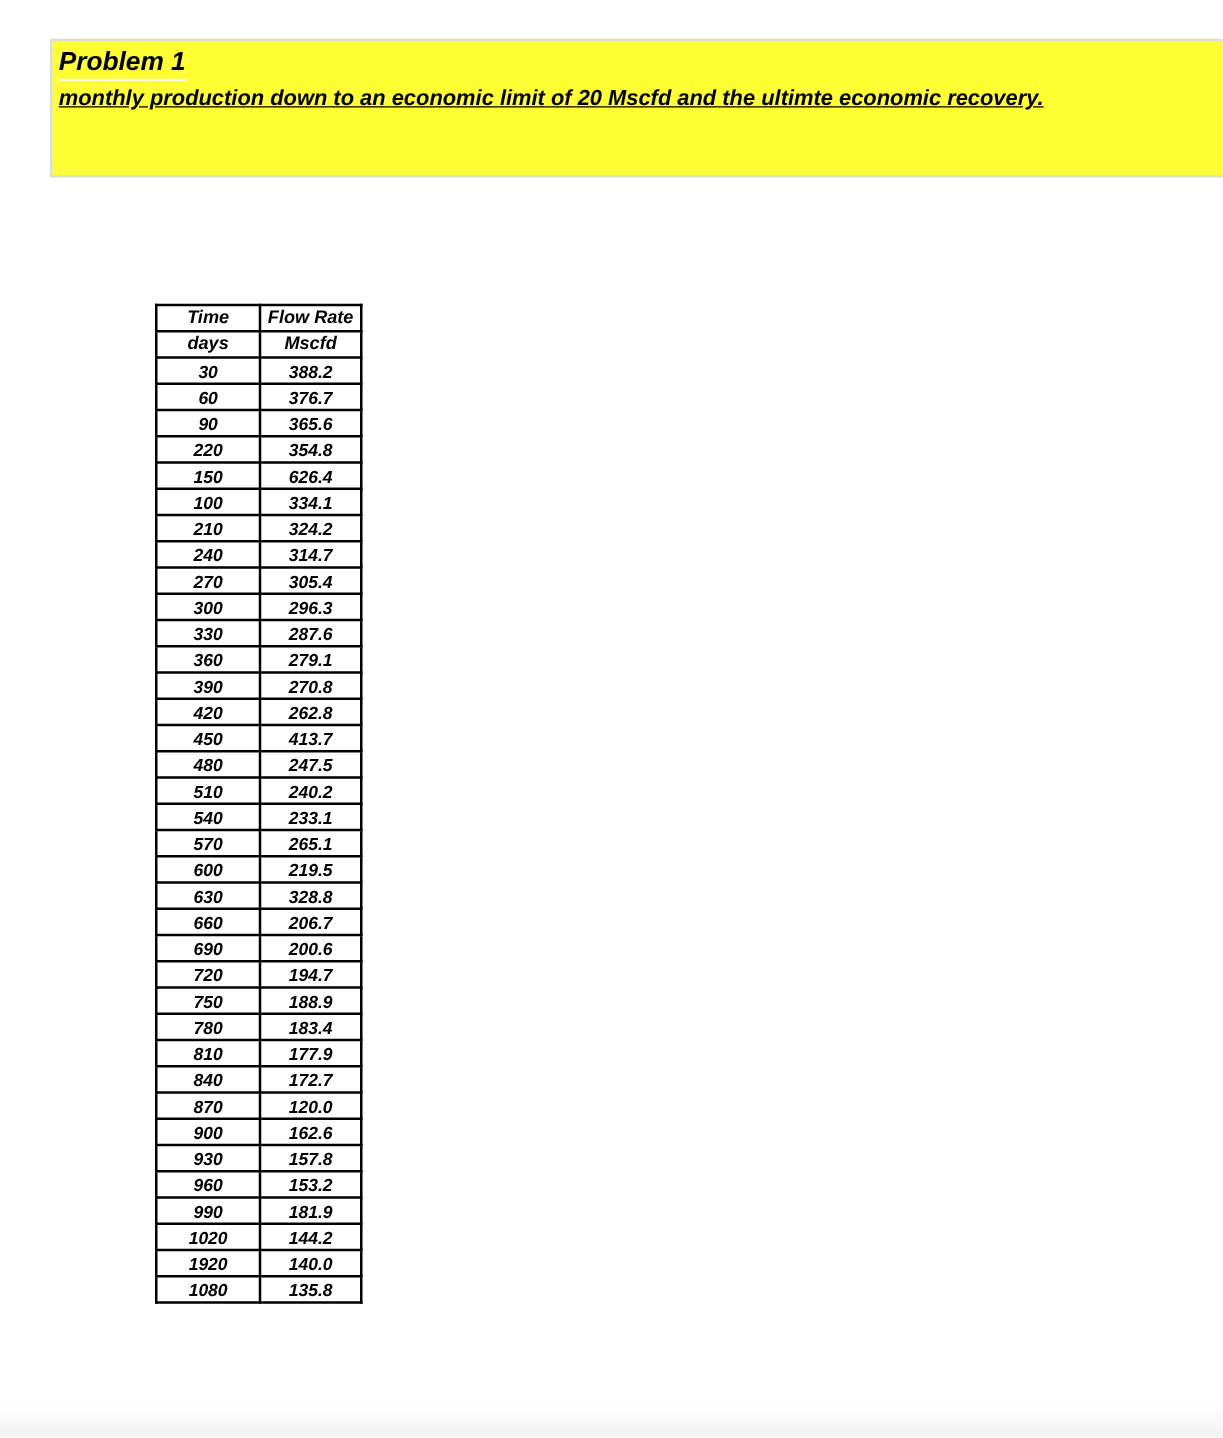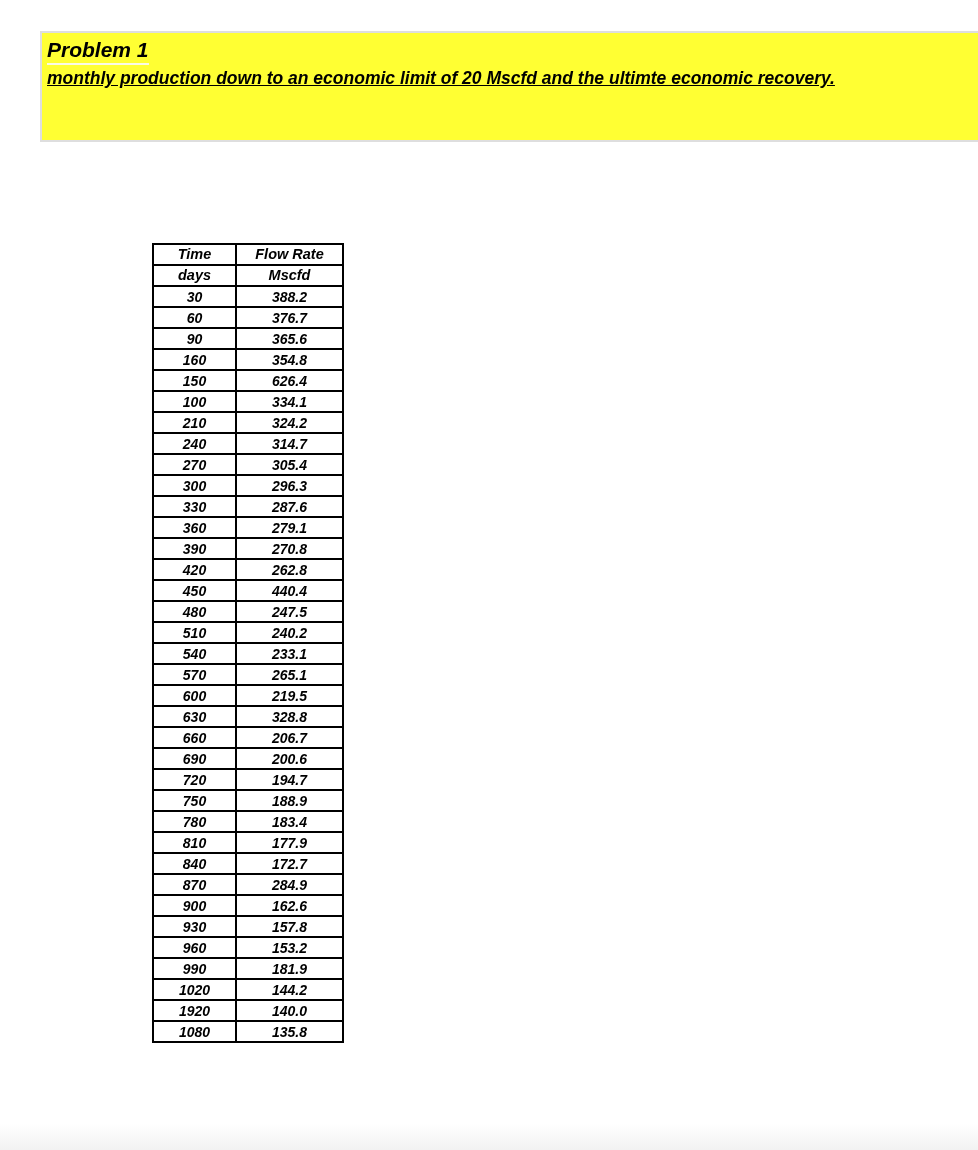--- a/index.html
+++ b/index.html
@@ -32,41 +32,41 @@
   .problem-body {
     font-size: 17.5px;
     font-weight: bold;
     font-style: italic;
     line-height: 1.52;
     white-space: nowrap;
   }
   .problem-body.first { margin-top: 3px; }
   table.data-table {
     position: absolute;
-    left: 152px; top: 243px;
+    left: 124px; top: 243px;
     border-collapse: collapse;
     table-layout: fixed;
     border-radius: 17px;
   }
   .data-table th, .data-table td {
     border: 2px solid #000;
     background: #fff;
     color: #000;
     font-weight: bold;
     font-style: italic;
     text-align: center;
     vertical-align: middle;
     font-size: 14px;
     height: 21px;
     padding: 0;
     line-height: 1;
   }
   .data-table th { font-size: 14.5px; }
   .col-time { width: 83px; }
-  .col-rate { width: 107px; }
+  .col-rate { width: 81px; }
   .page-bottom-shade {
     position: absolute;
     left: 0; bottom: 0;
     width: 100%; height: 26px;
     background: linear-gradient(rgba(255,255,255,0), #f2f2f2);
     pointer-events: none;
   }
 </style>
 </head>
 <body>
@@ -94,21 +94,21 @@
       </tr>
       <tr>
         <td>60</td>
         <td>376.7</td>
       </tr>
       <tr>
         <td>90</td>
         <td>365.6</td>
       </tr>
       <tr>
-        <td>160</td>
+        <td>220</td>
         <td>354.8</td>
       </tr>
       <tr>
         <td>150</td>
         <td>626.4</td>
       </tr>
       <tr>
         <td>100</td>
         <td>334.1</td>
       </tr>
@@ -139,21 +139,21 @@
       <tr>
         <td>390</td>
         <td>270.8</td>
       </tr>
       <tr>
         <td>420</td>
         <td>262.8</td>
       </tr>
       <tr>
         <td>450</td>
-        <td>440.4</td>
+        <td>413.7</td>
       </tr>
       <tr>
         <td>480</td>
         <td>247.5</td>
       </tr>
       <tr>
         <td>510</td>
         <td>240.2</td>
       </tr>
       <tr>
@@ -195,21 +195,21 @@
       <tr>
         <td>810</td>
         <td>177.9</td>
       </tr>
       <tr>
         <td>840</td>
         <td>172.7</td>
       </tr>
       <tr>
         <td>870</td>
-        <td>284.9</td>
+        <td>120.0</td>
       </tr>
       <tr>
         <td>900</td>
         <td>162.6</td>
       </tr>
       <tr>
         <td>930</td>
         <td>157.8</td>
       </tr>
       <tr>

